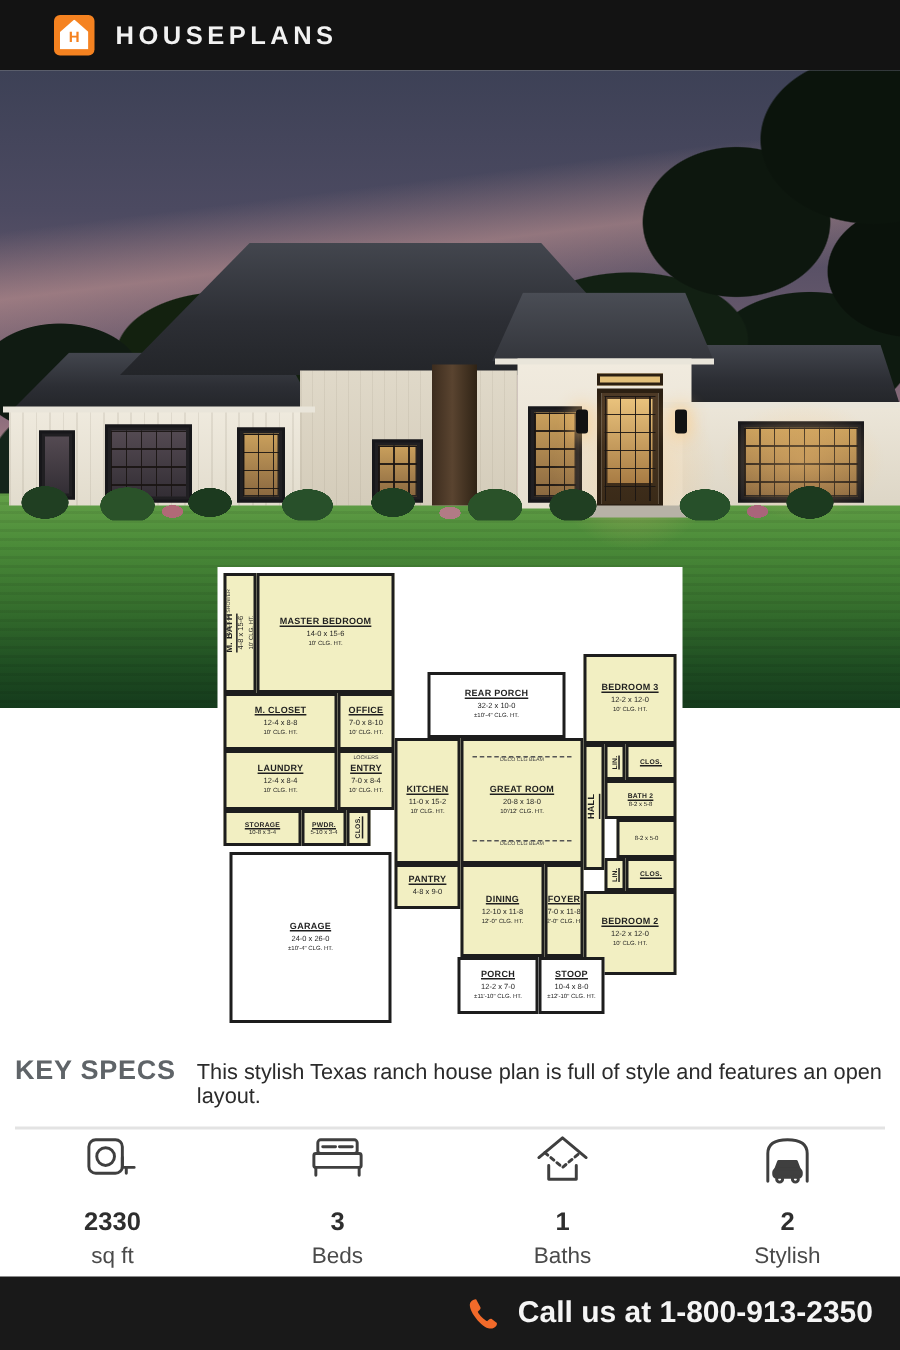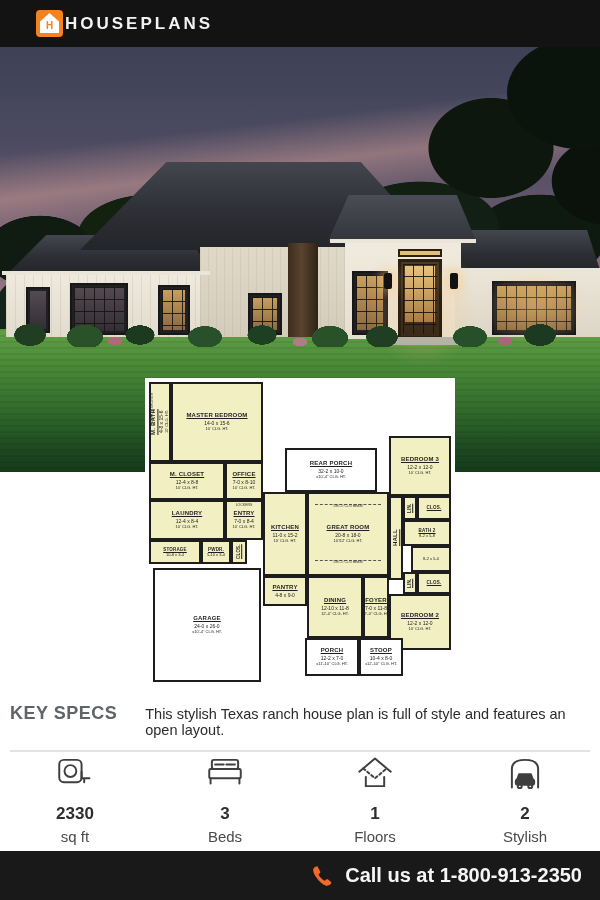--- a/index.html
+++ b/index.html
@@ -5,21 +5,21 @@
   * { margin:0; padding:0; box-sizing:border-box; }
   html,body { width:600px; height:900px; }
   body { font-family:"Liberation Sans", sans-serif; background:#ffffff; position:relative; overflow:hidden; }
   .app { position:absolute; inset:0; width:600px; height:900px; background:#fff; }
 
   
   .topbar { position:absolute; left:0; top:0; width:600px; height:47px; background:#131313; display:flex; align-items:center; }
   .logo-box { width:27px; height:27px; margin-left:36px; background:#f58220; border-radius:4px; position:relative; }
   .logo-house { position:absolute; left:4px; top:3px; width:19px; height:20px; background:#ffffff; clip-path:polygon(50% 0%, 100% 42%, 100% 100%, 0% 100%, 0% 42%); display:flex; align-items:center; justify-content:center; }
   .logo-letter { color:#f58220; font-size:10px; font-weight:bold; margin-top:4px; }
-  .brand { color:#f2f2f2; font-size:17px; font-weight:600; letter-spacing:3px; margin-left:2px; }
+  .brand { color:#f2f2f2; font-size:17px; font-weight:600; letter-spacing:3px; margin-left:14px; }
   .photo-title { position:absolute; left:245px; top:11px; color:#e87b28; font-size:22px; font-weight:500; white-space:nowrap; }
 
   
   .photo { position:absolute; left:0; top:47px; width:600px; height:425px; overflow:hidden; background:#41465c; }
   .sky { position:absolute; inset:0; background:linear-gradient(180deg,#3d4156 0%, #4c4a61 22%, #6a5a6d 42%, #8f6f7d 55%, #b88f8e 65%, #d4b5a8 73%, #dcc3b2 78%, #cfb3a6 100%); }
   .sky-streak { position:absolute; left:-40px; top:70px; width:700px; height:90px; background:linear-gradient(180deg, rgba(222,170,160,0) 0%, rgba(226,168,158,0.45) 50%, rgba(222,170,160,0) 100%); transform:rotate(-7deg); }
   .tree-band { position:absolute; left:0; top:95px; width:600px; height:230px;
     background:
       radial-gradient(90px 60px at 40px 110px, #101b12 60%, rgba(16,27,18,0) 61%),
       radial-gradient(120px 70px at 150px 95px, #13210f 60%, rgba(19,33,15,0) 61%),
@@ -110,21 +110,21 @@
   .rc { font-size:4px; line-height:1.3; white-space:nowrap; }
   .tiny .rn { font-size:4.5px; }
   .tiny .rd { font-size:4px; }
   .vert { writing-mode:vertical-rl; transform:rotate(180deg); }
   .vert .rn, .vert .rd, .vert .rc { writing-mode:vertical-rl; }
   .beam { position:absolute; left:6px; right:6px; border-top:1px dashed #555; font-size:3.5px; color:#444; text-align:center; line-height:1; }
   .microlabel { position:absolute; font-size:3.5px; color:#333; line-height:1; }
 
   
   .keyspecs { position:absolute; left:0; top:695px; width:600px; padding:8px 10px 0 10px; }
-  .ks-row { display:flex; align-items:baseline; gap:28px; }
+  .ks-row { display:flex; align-items:baseline; gap:14px; }
   .ks-label { color:#5f6468; font-size:18px; font-weight:bold; letter-spacing:.5px; white-space:nowrap; }
   .ks-desc { color:#2b2b2b; font-size:14.5px; }
   .ks-divider { margin-top:12px; border-bottom:2px solid #e3e3e3; }
 
   
   .specs { position:absolute; left:0; top:748px; width:600px; height:100px; display:flex; }
   .spec { flex:1; display:flex; flex-direction:column; align-items:center; gap:4px; padding-top:4px; }
   .spec svg { width:42px; height:42px; stroke:#3f3f3f; fill:none; stroke-width:3; stroke-linecap:round; stroke-linejoin:round; }
   .spec-value { font-size:17px; font-weight:bold; color:#2e2e2e; margin-top:2px; }
   .spec-label { font-size:15px; color:#4a4a4a; }
@@ -389,21 +389,21 @@
     </div>
     <div class="spec">
       <span>
         <svg viewBox="0 0 64 64">
             <path d="M8 30 L32 10 L56 30"></path>
             <path d="M14 25 L32 40 L50 25" stroke-dasharray="4 4"></path>
             <path d="M18 38 v14 h28 v-14"></path>
           </svg>
       </span>
       <div class="spec-value">1</div>
-      <div class="spec-label">Floors</div>
+      <div class="spec-label">Baths</div>
     </div>
     <div class="spec">
       <span>
         <svg viewBox="0 0 64 64">
             <path d="M12 54 V26 q0 -14 20 -14 q20 0 20 14 v28"></path>
             <path d="M20 42 l3 -8 h18 l3 8 z" fill="#3f3f3f"></path>
             <rect x="18" y="42" width="28" height="8" rx="3" fill="#3f3f3f"></rect>
             <circle cx="24" cy="52" r="3"></circle>
             <circle cx="40" cy="52" r="3"></circle>
           </svg>

